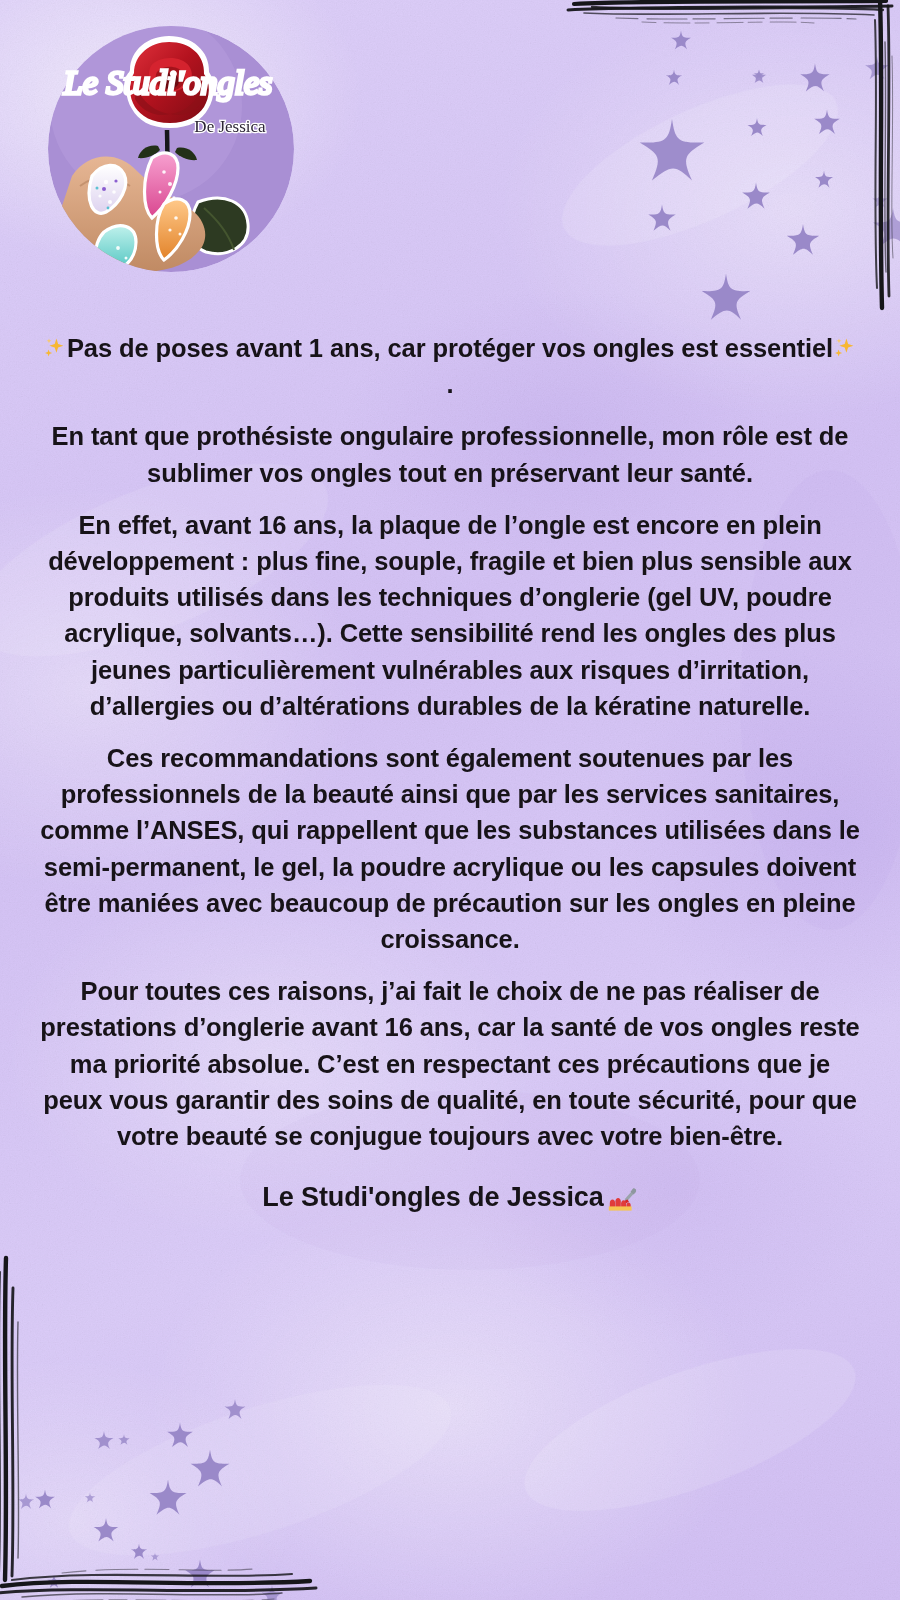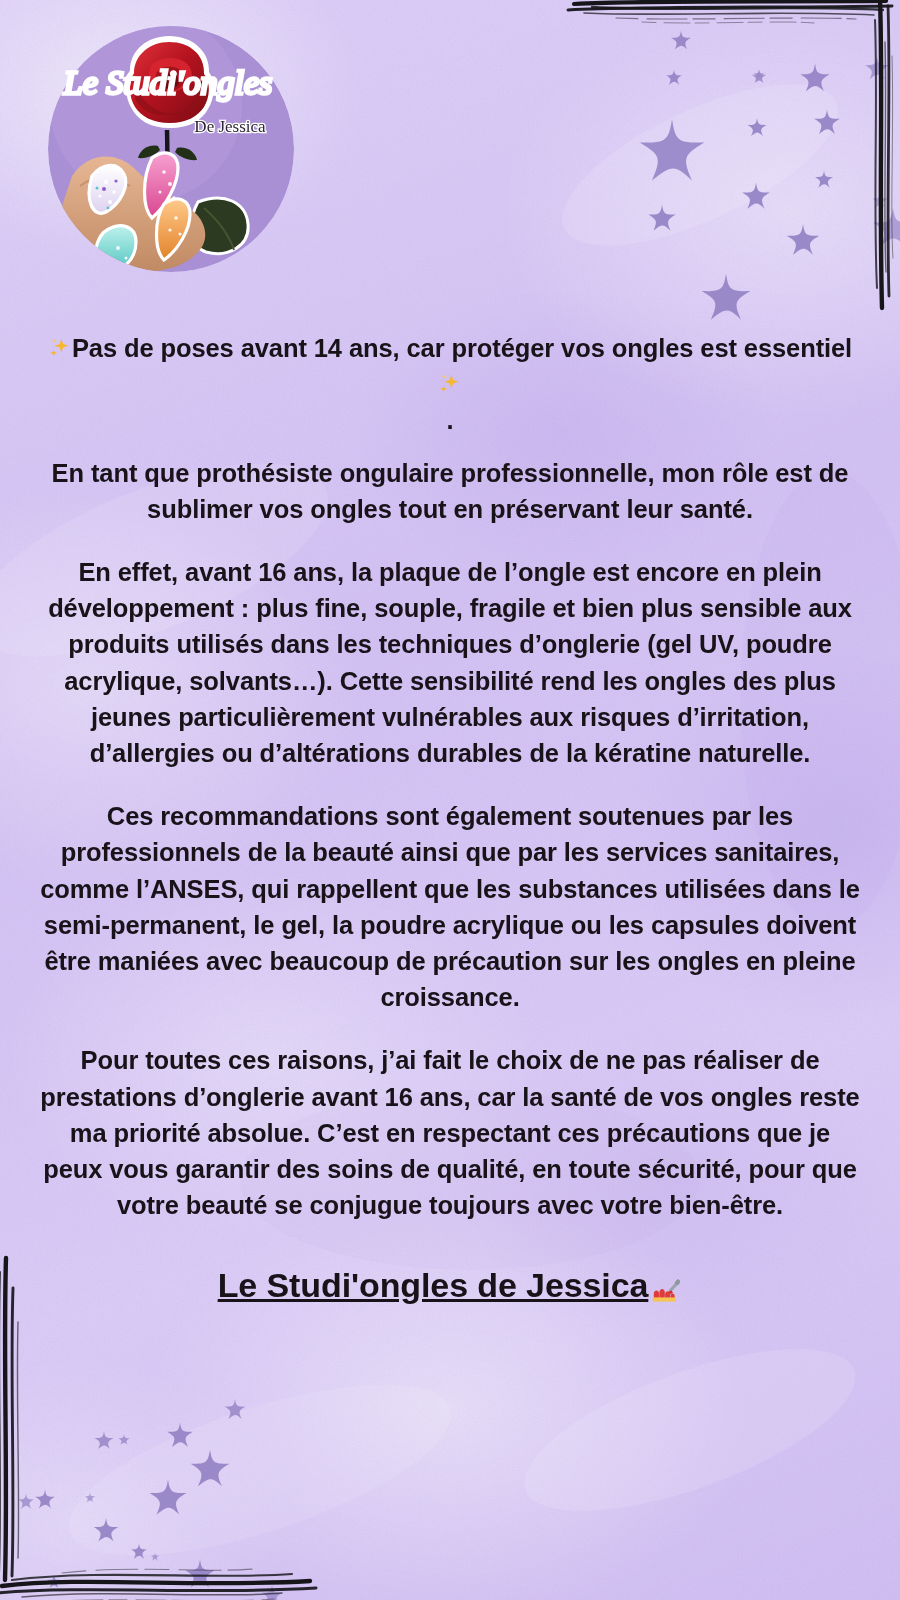--- a/index.html
+++ b/index.html
@@ -76,35 +76,34 @@
     width: 824px;
     text-align: center;
     color: #171318;
     font-weight: 700;
     font-size: 25.5px;
     line-height: 1.42;
     letter-spacing: -0.1px;
   }
 
   .para { margin: 0 0 0 0; }
-  .para + .para { margin-top: 27px; }
+  .para + .para { margin-top: 16px; }
 
   .heading {
     font-size: 25.5px;
     line-height: 1.42;
   }
   .dot-line {
     font-size: 25.5px;
     line-height: 1.42;
     margin-top: 0;
   }
   .signature {
-    margin-top: 38px;
-    font-size: 34px;
-    text-decoration: underline;
+    margin-top: 24px;
+    font-size: 27px;
   }
 
   
   .polish-icon {
     display:inline-block;
     width: 30px;
     height: 26px;
     vertical-align: -5px;
     margin-left: 4px;
   }
@@ -339,21 +338,21 @@
 
   <div id="content">
 
     <p class="para heading">
       <span class="sparkle-icon">
         <svg viewBox="0 0 24 24">
           <path d="M13.4 2.6 L15.1 8.0 L20.4 9.7 L15.1 11.4 L13.4 16.8 L11.7 11.4 L6.4 9.7 L11.7 8.0 Z" fill="#f7b733"></path>
           <path d="M5.6 13.4 L6.5 16.1 L9.2 17.0 L6.5 17.9 L5.6 20.6 L4.7 17.9 L2.0 17.0 L4.7 16.1 Z" fill="#f7b733"></path>
           <path d="M6.0 2.4 L6.6 4.2 L8.4 4.8 L6.6 5.4 L6.0 7.2 L5.4 5.4 L3.6 4.8 L5.4 4.2 Z" fill="#fbc95e"></path>
         </svg>
-      </span><span>Pas de poses avant 14 ans, car protéger vos ongles est essentiel</span><span class="sparkle-icon">
+      </span><span>Pas de poses avant 1 ans, car protéger vos ongles est essentiel</span><span class="sparkle-icon">
         <svg viewBox="0 0 24 24">
           <path d="M13.4 2.6 L15.1 8.0 L20.4 9.7 L15.1 11.4 L13.4 16.8 L11.7 11.4 L6.4 9.7 L11.7 8.0 Z" fill="#f7b733"></path>
           <path d="M5.6 13.4 L6.5 16.1 L9.2 17.0 L6.5 17.9 L5.6 20.6 L4.7 17.9 L2.0 17.0 L4.7 16.1 Z" fill="#f7b733"></path>
           <path d="M6.0 2.4 L6.6 4.2 L8.4 4.8 L6.6 5.4 L6.0 7.2 L5.4 5.4 L3.6 4.8 L5.4 4.2 Z" fill="#fbc95e"></path>
         </svg>
       </span>
     </p>
 
     <p class="dot-line">.</p>
 

